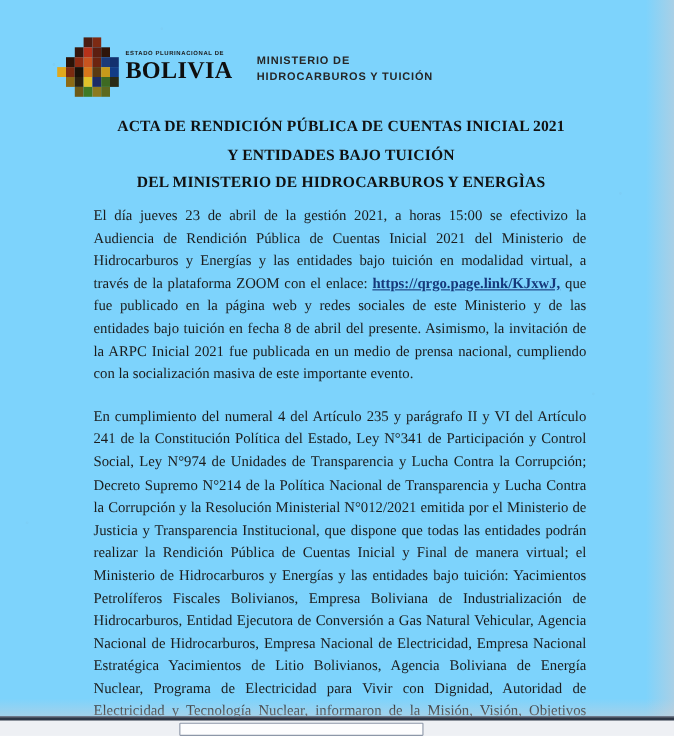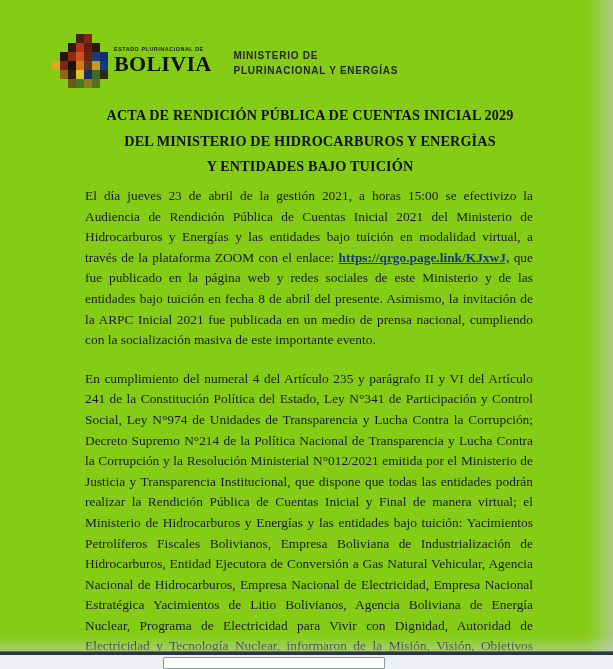--- a/index.html
+++ b/index.html
@@ -14,21 +14,21 @@
     font-family: "Liberation Serif", "DejaVu Serif", serif;
     color: #1a1a1a;
   }
 
   
   #scan-page {
     position: absolute;
     left: 0; top: 0;
     width: 613px;
     height: 651px;
-    background: #84cc16;
+    background: #7dd3fc;
     overflow: hidden;
   }
 
   
   .scan-noise {
     position: absolute;
     left: 0; top: 0;
     width: 613px; height: 651px;
     pointer-events: none;
     opacity: .5;
@@ -220,28 +220,28 @@
       <div class="cell" style="left:40px;top:45px;background:#5d6a20"></div>
     </div>
 
     <div class="wordmark">
       <div class="estado">ESTADO PLURINACIONAL DE</div>
       <div class="bolivia">BOLIVIA</div>
     </div>
 
     <div class="ministry">
       <div>MINISTERIO DE</div>
-      <div>PLURINACIONAL Y ENERGÍAS</div>
+      <div>HIDROCARBUROS Y TUICIÓN</div>
     </div>
   </div>
 
   <div id="title-block">
-    <span class="tline">ACTA DE RENDICIÓN PÚBLICA DE CUENTAS INICIAL 2029</span>
+    <span class="tline">ACTA DE RENDICIÓN PÚBLICA DE CUENTAS INICIAL 2021</span>
+    <span class="tline">Y ENTIDADES BAJO TUICIÓN</span>
     <span class="tline">DEL MINISTERIO DE HIDROCARBUROS Y ENERGÌAS</span>
-    <span class="tline">Y ENTIDADES BAJO TUICIÓN</span>
   </div>
 
   <div id="body-text">
     <p class="para"><span>El día jueves 23 de abril de la gestión 2021, a horas  15:00 se efectivizo la Audiencia de Rendición Pública de Cuentas Inicial 2021 del Ministerio de Hidrocarburos y Energías y las entidades bajo tuición en modalidad virtual, a través de la plataforma ZOOM con el enlace: </span><a class="link" href="#">https://qrgo.page.link/KJxwJ,</a><span> que fue publicado en la página web y redes sociales de este Ministerio y de las entidades bajo tuición  en fecha 8 de abril del presente. Asimismo, la invitación de la ARPC Inicial 2021 fue publicada en un medio de prensa nacional, cumpliendo con la socialización masiva de este importante evento.</span></p>
 
     <p class="para">En cumplimiento del numeral 4 del Artículo 235 y parágrafo II y VI del Artículo 241 de la Constitución Política del Estado, Ley N°341 de Participación y Control Social, Ley N°974 de Unidades de Transparencia y Lucha Contra la Corrupción; Decreto Supremo N°214 de la Política Nacional de Transparencia y Lucha Contra la Corrupción y la Resolución Ministerial N°012/2021 emitida  por el Ministerio de Justicia y Transparencia Institucional, que dispone que todas las entidades podrán realizar la Rendición Pública de Cuentas Inicial y Final de manera virtual; el Ministerio de Hidrocarburos y Energías y las entidades bajo tuición: Yacimientos Petrolíferos Fiscales Bolivianos, Empresa Boliviana de Industrialización de Hidrocarburos, Entidad Ejecutora de Conversión a Gas Natural Vehicular, Agencia Nacional de Hidrocarburos, Empresa Nacional de Electricidad, Empresa Nacional Estratégica Yacimientos de Litio Bolivianos, Agencia Boliviana de Energía Nuclear, Programa de Electricidad para Vivir con Dignidad, Autoridad de Electricidad y Tecnología Nuclear, informaron de la Misión, Visión, Objetivos estratégicos y la Planificación para la presente gestión, a las Organizaciones Sociales, Civiles y pueblo en general, participantes de esta Audiencia.</p>
   </div>
 
   <div class="scan-noise"></div>
   <div class="scan-edge-right"></div>

